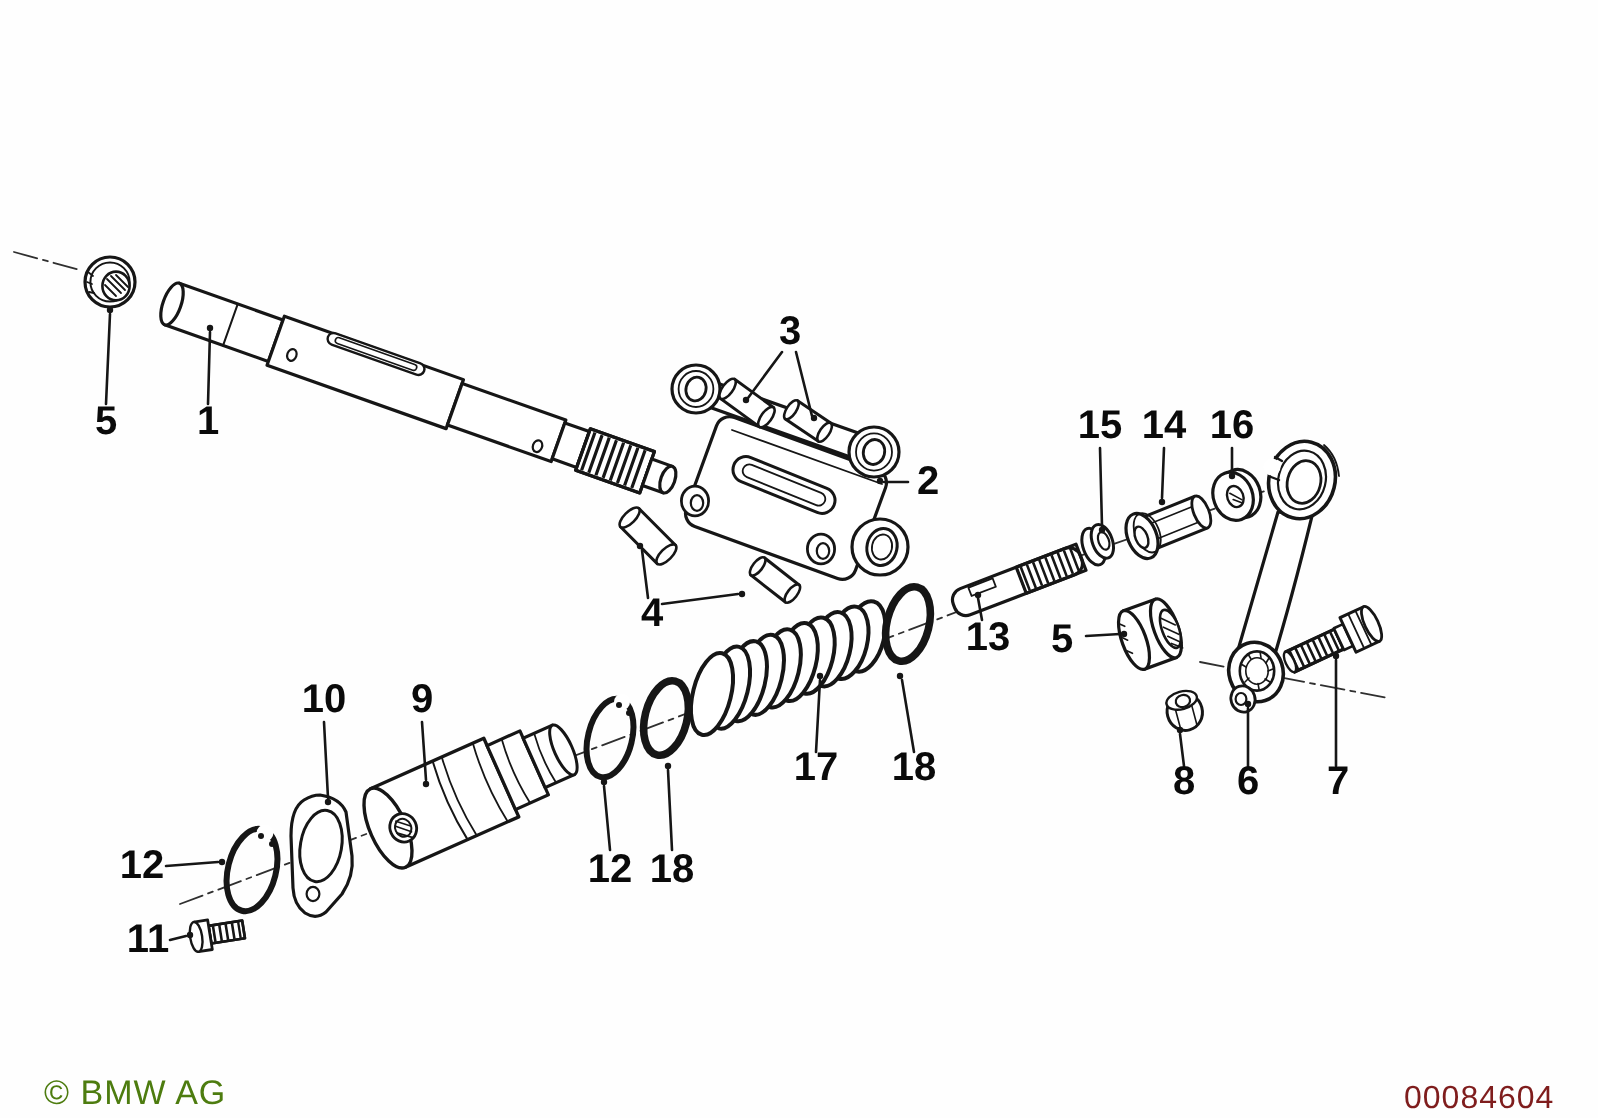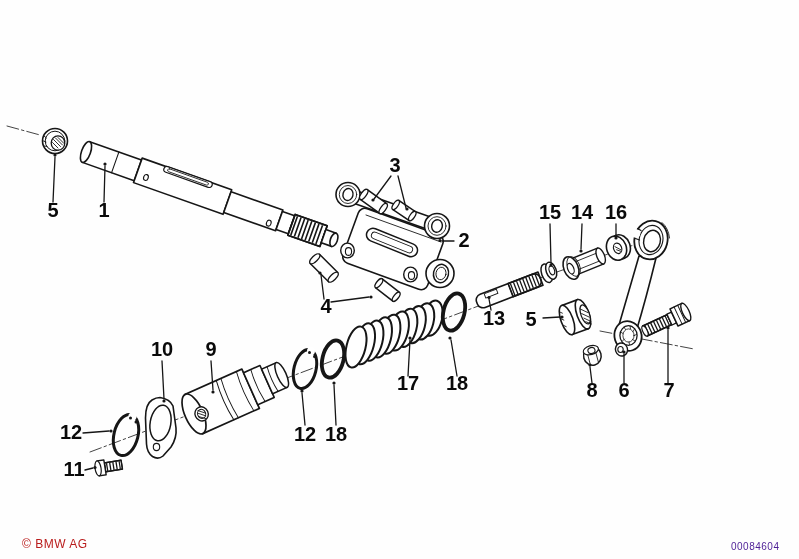--- a/index.html
+++ b/index.html
@@ -1,22 +1,22 @@
 <!DOCTYPE html>
 <html><head>
 <meta charset="utf-8">
 <style>
   html,body{margin:0;padding:0;background:#ffffff;}
   .stage{position:relative;width:799px;height:559px;background:#fefefe;overflow:hidden;
          font-family:"Liberation Sans",sans-serif;}
   .stage svg{position:absolute;left:0;top:0;}
   .callout{font-family:"Liberation Sans",sans-serif;font-weight:bold;font-size:20px;fill:#0a0a0a;}
-  .footer-copy{position:absolute;left:22px;top:537px;font-size:12px;font-weight:500;
-               color:#b91c1c;letter-spacing:0.5px;}
-  .footer-num{position:absolute;left:731px;top:541px;font-size:10px;color:#4c1d95;
+  .footer-copy{position:absolute;left:22px;top:537px;font-size:17px;font-weight:500;
+               color:#4d7c0f;letter-spacing:0.5px;}
+  .footer-num{position:absolute;left:702px;top:541px;font-size:16px;color:#7f1d1d;
               letter-spacing:0.5px;}
 </style>
 </head>
 <body>
 
 <div class="stage">
 <svg width="799" height="559" viewBox="0 0 799 559">
   <g stroke="#161616" stroke-width="1.6" fill="none" stroke-linecap="round" stroke-linejoin="round">
 
     <g stroke="#2f2f2f" stroke-width="0.9" stroke-dasharray="12 3 2.5 3">

